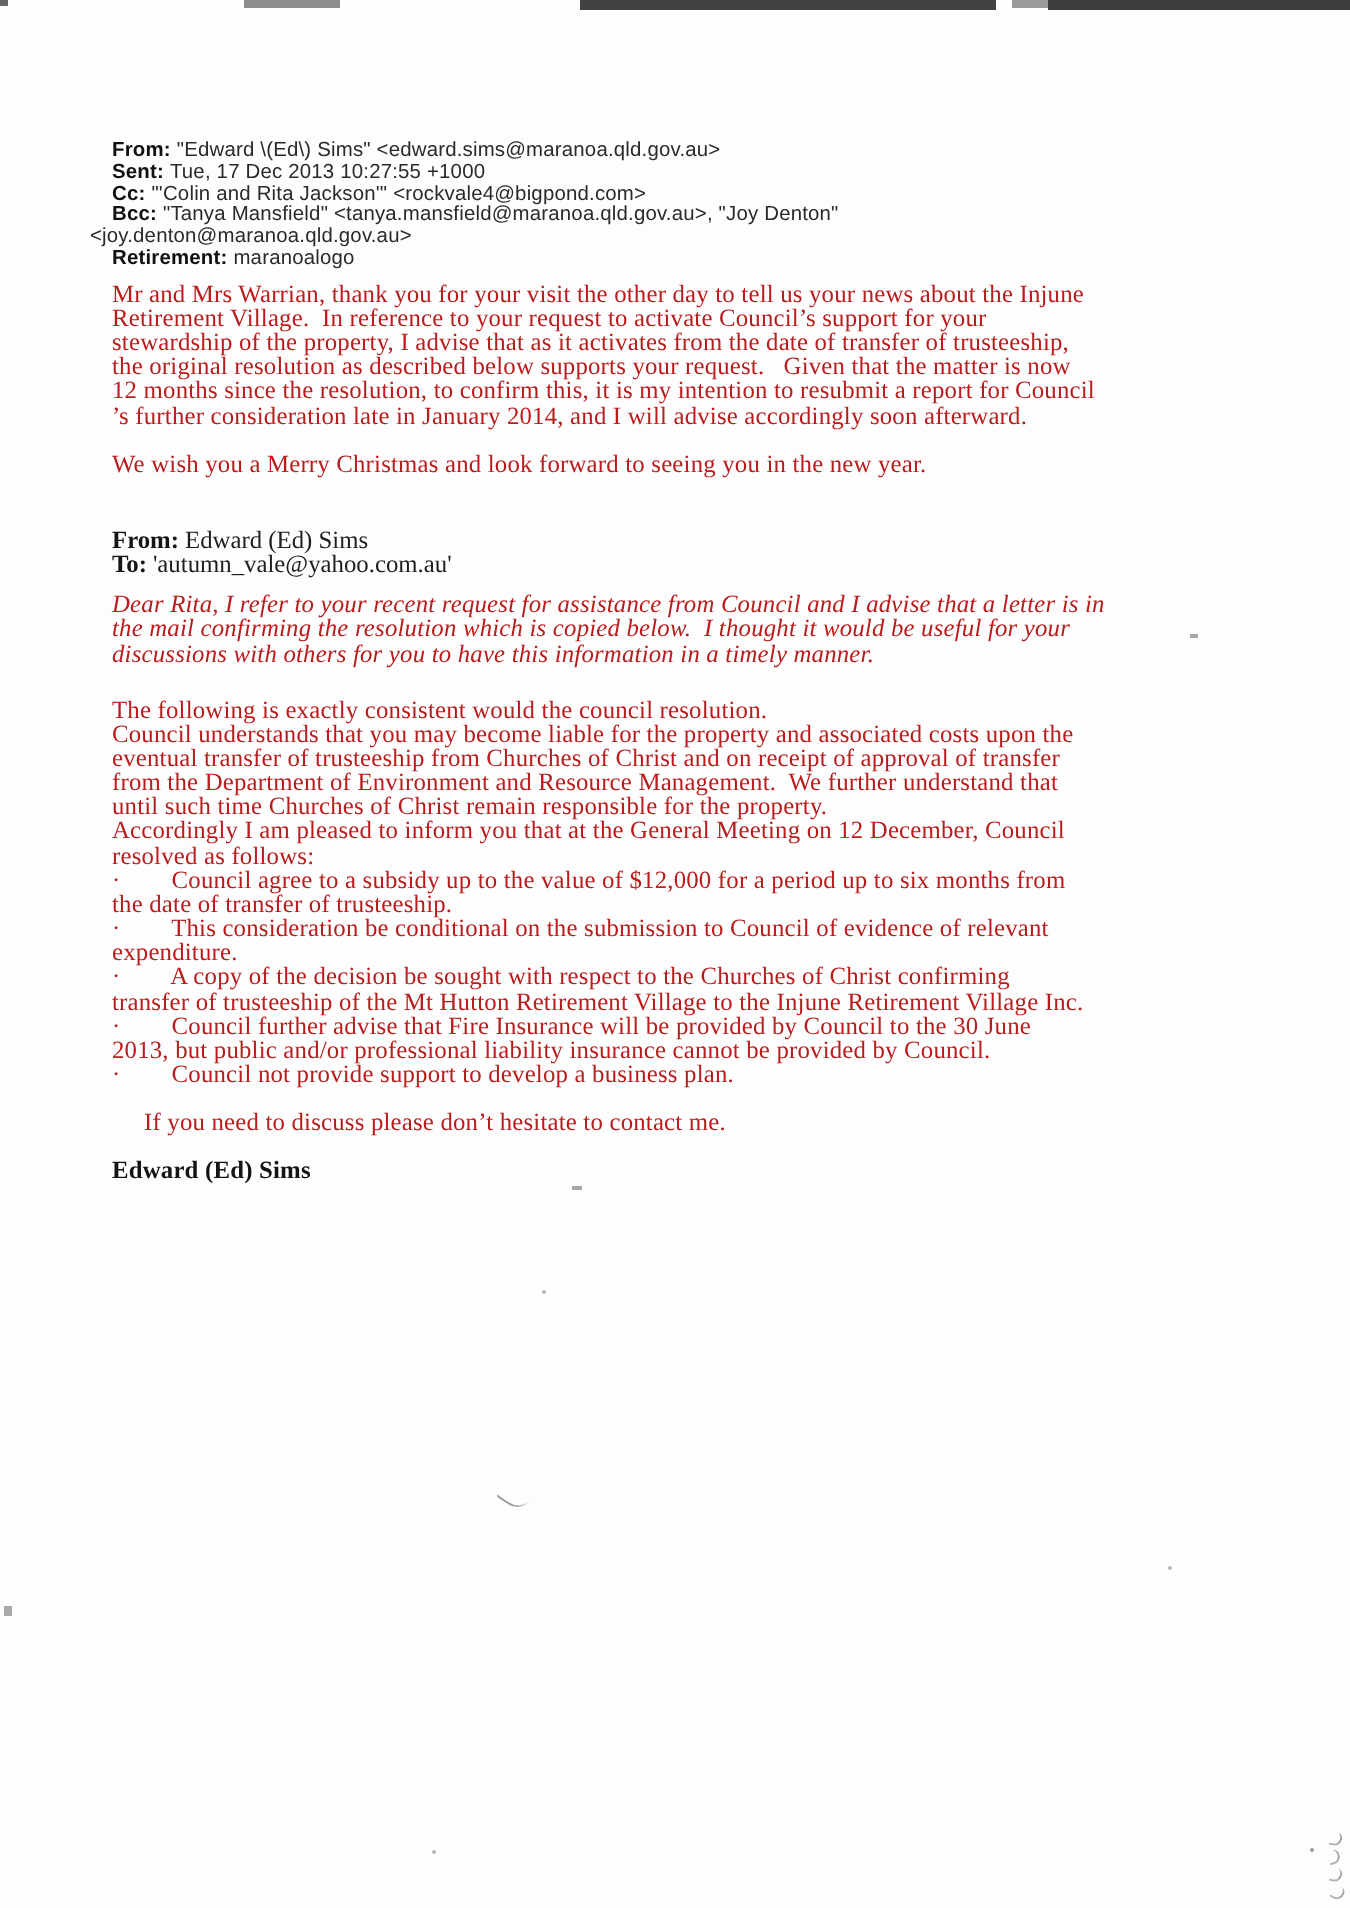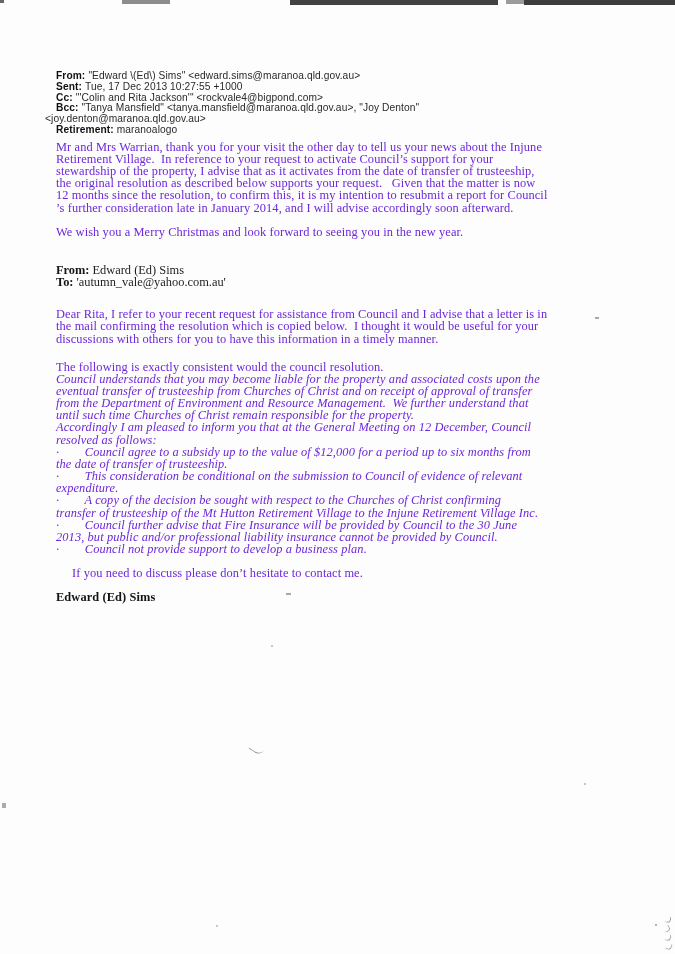--- a/index.html
+++ b/index.html
@@ -37,27 +37,27 @@
     line-height: 12.15px;
   }
   .hdr2 .hlabel { color: #151515; }
   
   .serif {
     margin: 0;
     font-size: 12.4px;
     line-height: 12.15px;
     letter-spacing: 0.1px;
     white-space: pre-wrap;
-    color: #6d28d9;
+    color: #b91c1c;
   }
   .p-intro { margin-top: 5px; }
   .p-christmas { margin-top: 12px; }
-  .p-dear { margin-top: 20px; }
+  .p-dear { margin-top: 8px; font-style: italic; }
   .p-following { margin-top: 16px; }
-  .p-resolution { font-style: italic; }
+  .p-resolution { }
   .p-closing { margin-top: 12px; margin-left: 16px; }
   .p-sig { margin-top: 12px; font-weight: bold; color: #141414; }
   
   .art { position: absolute; }
   .edge { top: 0; }
   .e1 { left: 0;   width: 4px;   height: 3px;   background: #666; }
   .e2 { left: 122px; width: 48px; height: 3.5px; background: #8d8d8d; }
   .e3 { left: 290px; width: 208px; height: 4.5px; background: #424242; }
   .e4 { left: 506px; width: 20px; height: 3.5px; background: #9b9b9b; }
   .e5 { left: 524px; width: 151px; height: 5px;  background: #3d3d3d; }

